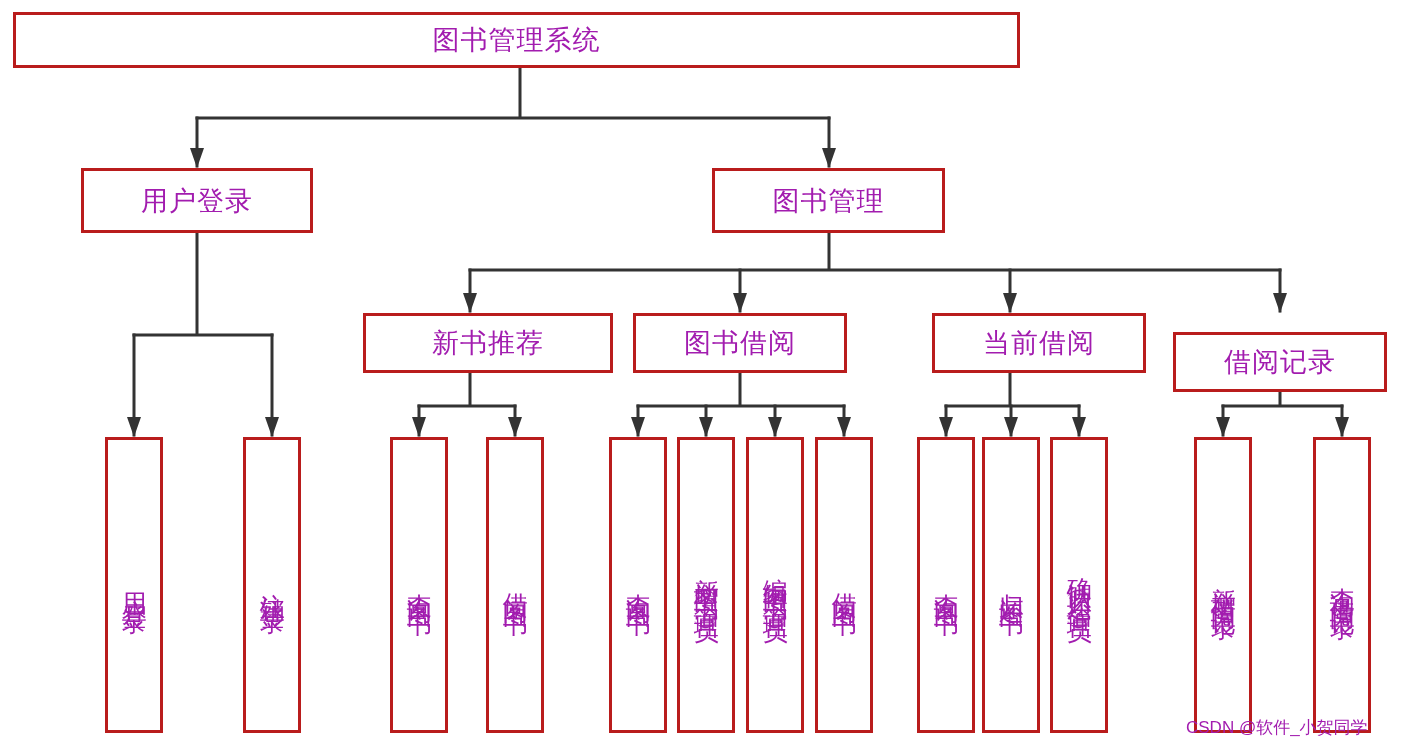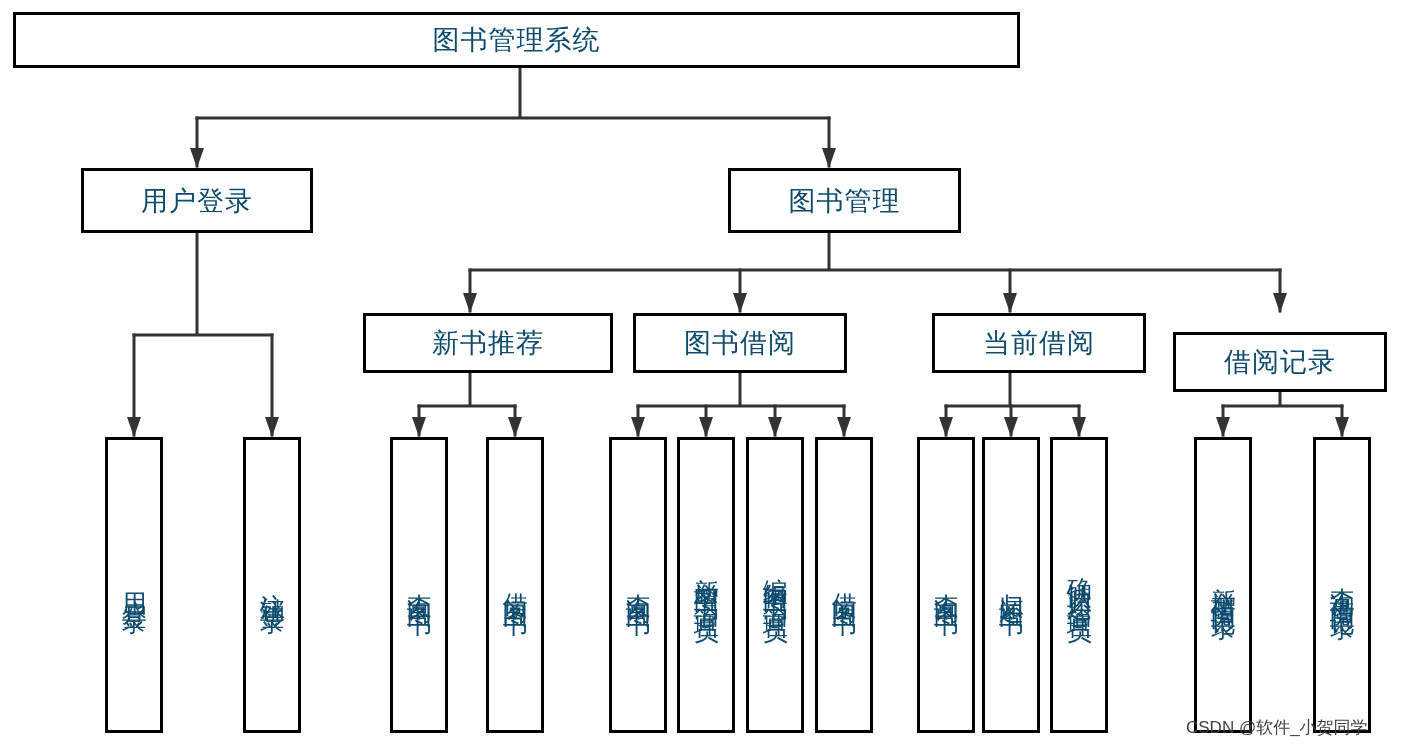--- a/index.html
+++ b/index.html
@@ -13,46 +13,46 @@
   }
   svg.wires {
     position: absolute;
     left: 0; top: 0;
     width: 1405px; height: 747px;
     z-index: 1;
   }
   .node {
     position: absolute;
     box-sizing: border-box;
-    border: 3px solid #000000;
+    border: 3px solid #b91c1c;
     background: #ffffff;
     display: flex;
     align-items: center;
     justify-content: center;
-    color: #0c4a6e;
+    color: #a21caf;
     z-index: 2;
   }
   .hnode {
     font-size: 27px;
     white-space: nowrap;
     letter-spacing: 1px;
   }
   .leaf { font-size: 25px; }
   .leaf .vtext {
     writing-mode: vertical-rl;
     text-orientation: mixed;
     letter-spacing: 6px;
     line-height: 1.1;
   }
   .watermark {
     position: absolute;
     left: 1186px;
     top: 716px;
     font-size: 17px;
-    color: #404040;
+    color: #a21caf;
     z-index: 5;
     white-space: nowrap;
   }
 </style>
 </head>
 <body>
 
 <div class="canvas">
 
   <svg class="wires" viewBox="0 0 1405 747" xmlns="http://www.w3.org/2000/svg">
@@ -94,21 +94,21 @@
 
       <path d="M1280,373 L1280,406 M1223,406 L1342,406"></path>
       <line x1="1223" y1="406" x2="1223" y2="435" marker-end="url(#arrow)"></line>
       <line x1="1342" y1="406" x2="1342" y2="435" marker-end="url(#arrow)"></line>
     </g>
   </svg>
 
   <div class="node hnode" style="left:13px; top:12px; width:1007px; height:56px;">图书管理系统</div>
 
   <div class="node hnode" style="left:81px; top:168px; width:232px; height:65px;">用户登录</div>
-  <div class="node hnode" style="left:712px; top:168px; width:233px; height:65px;margin-left:16px;">图书管理</div>
+  <div class="node hnode" style="left:712px; top:168px; width:233px; height:65px;">图书管理</div>
 
   <div class="node hnode" style="left:363px; top:313px; width:250px; height:60px;">新书推荐</div>
   <div class="node hnode" style="left:633px; top:313px; width:214px; height:60px;">图书借阅</div>
   <div class="node hnode" style="left:903px; top:313px; width:214px; height:60px;margin-left:29px;">当前借阅</div>
   <div class="node hnode" style="left:1173px; top:316px; width:214px; height:60px;margin-top:16px;">借阅记录</div>
 
   <div class="node leaf" style="left:105px; top:437px; width:58px; height:296px;">
     <span class="vtext">用户登录</span>
   </div>
   <div class="node leaf" style="left:243px; top:437px; width:58px; height:296px;">

